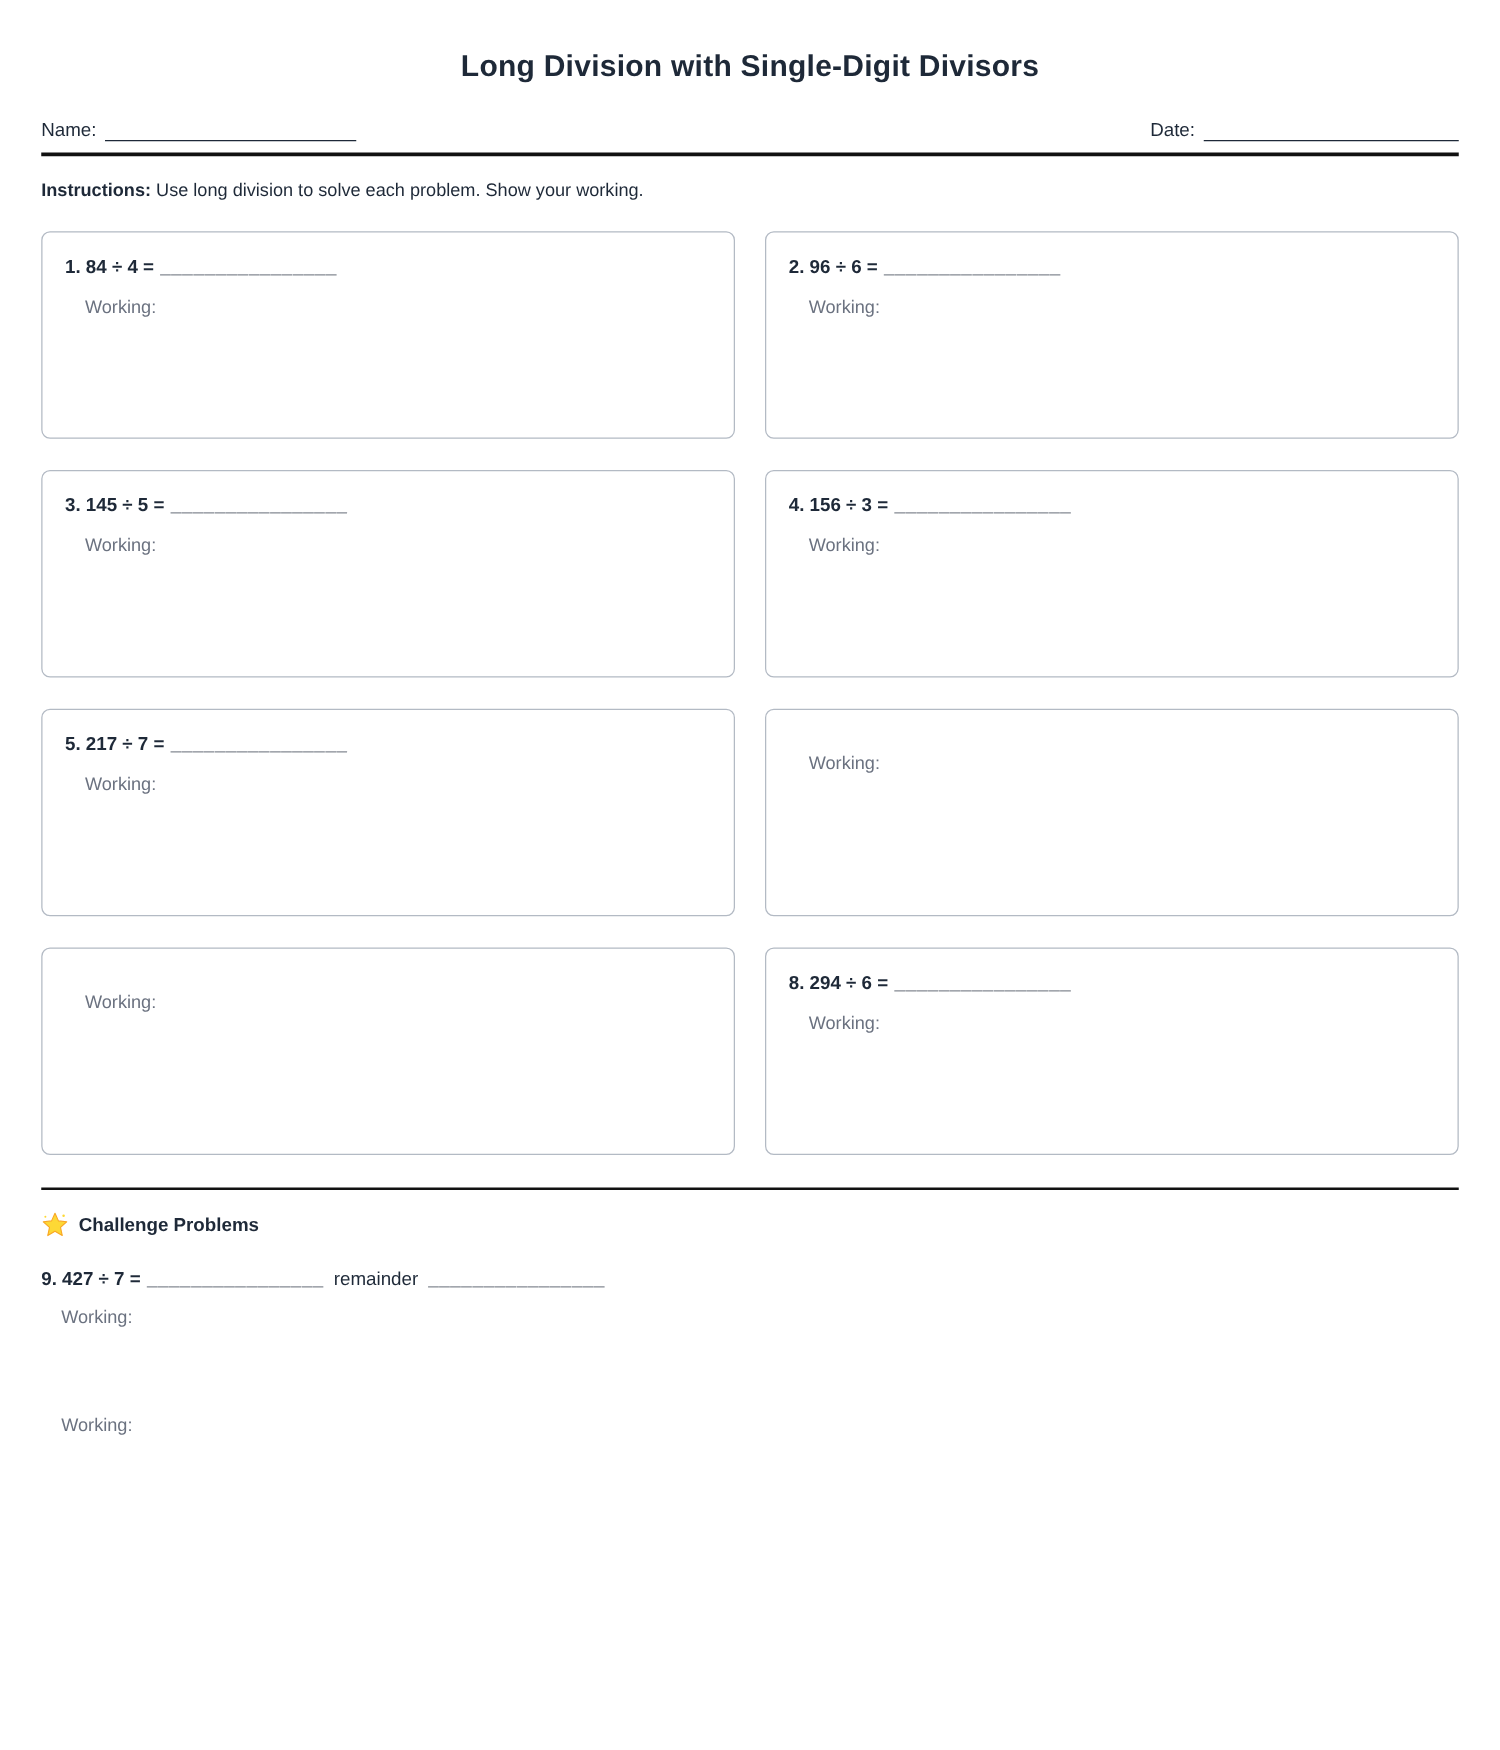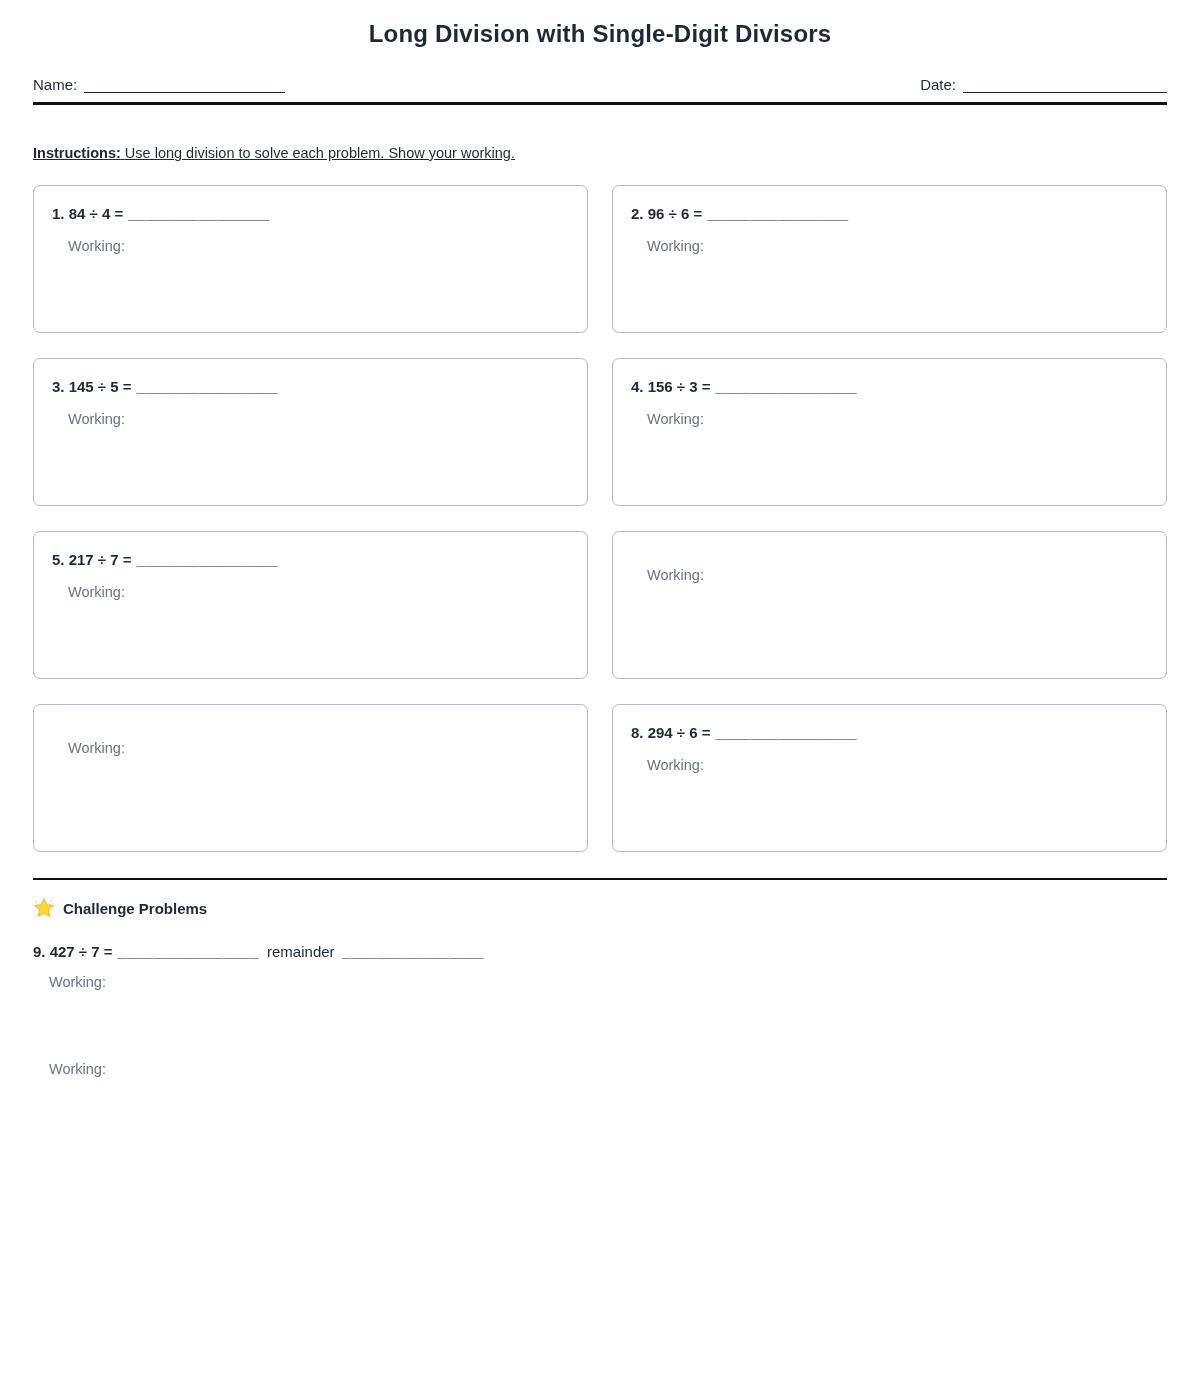--- a/index.html
+++ b/index.html
@@ -4,21 +4,21 @@
 <style>
   * { margin: 0; padding: 0; box-sizing: border-box; }
   html, body { background: #ffffff; }
   body {
     width: 1200px;
     height: 1400px;
     font-family: "Liberation Sans", sans-serif;
     color: #1f2937;
     overflow: hidden;
   }
-  .page { padding: 20px 33px 0 33px; }
+  .page { padding: 40px 33px 0 33px; }
 
   .title {
     text-align: center;
     font-size: 24px;
     font-weight: 700;
     color: #1e2938;
     letter-spacing: 0.2px;
   }
 
   .name-date-row {
@@ -39,38 +39,37 @@
   .writeline.name { width: 201px; }
   .writeline.date { width: 204px; }
 
   .rule-heavy {
     border: none;
     border-top: 3px solid #111111;
     margin-top: 9px;
   }
 
   .instructions {
-    margin-top: 40px;
+    margin-top: 20px;
     font-size: 14.5px;
     color: #1e2938;
-    text-decoration: underline;
   }
   .instructions b { font-weight: 700; }
 
   .problem-grid {
     margin-top: 24px;
     display: grid;
     grid-template-columns: 1fr 1fr;
     column-gap: 24px;
     row-gap: 25px;
   }
   .problem-box {
     border: 1px solid #b3bac4;
     border-radius: 7px;
-    height: 148px;
+    height: 166px;
     padding: 19px 18px;
     background: #ffffff;
   }
   .problem-line {
     font-size: 15px;
     font-weight: 700;
     color: #1e2938;
   }
   .blank {
     font-weight: 700;

